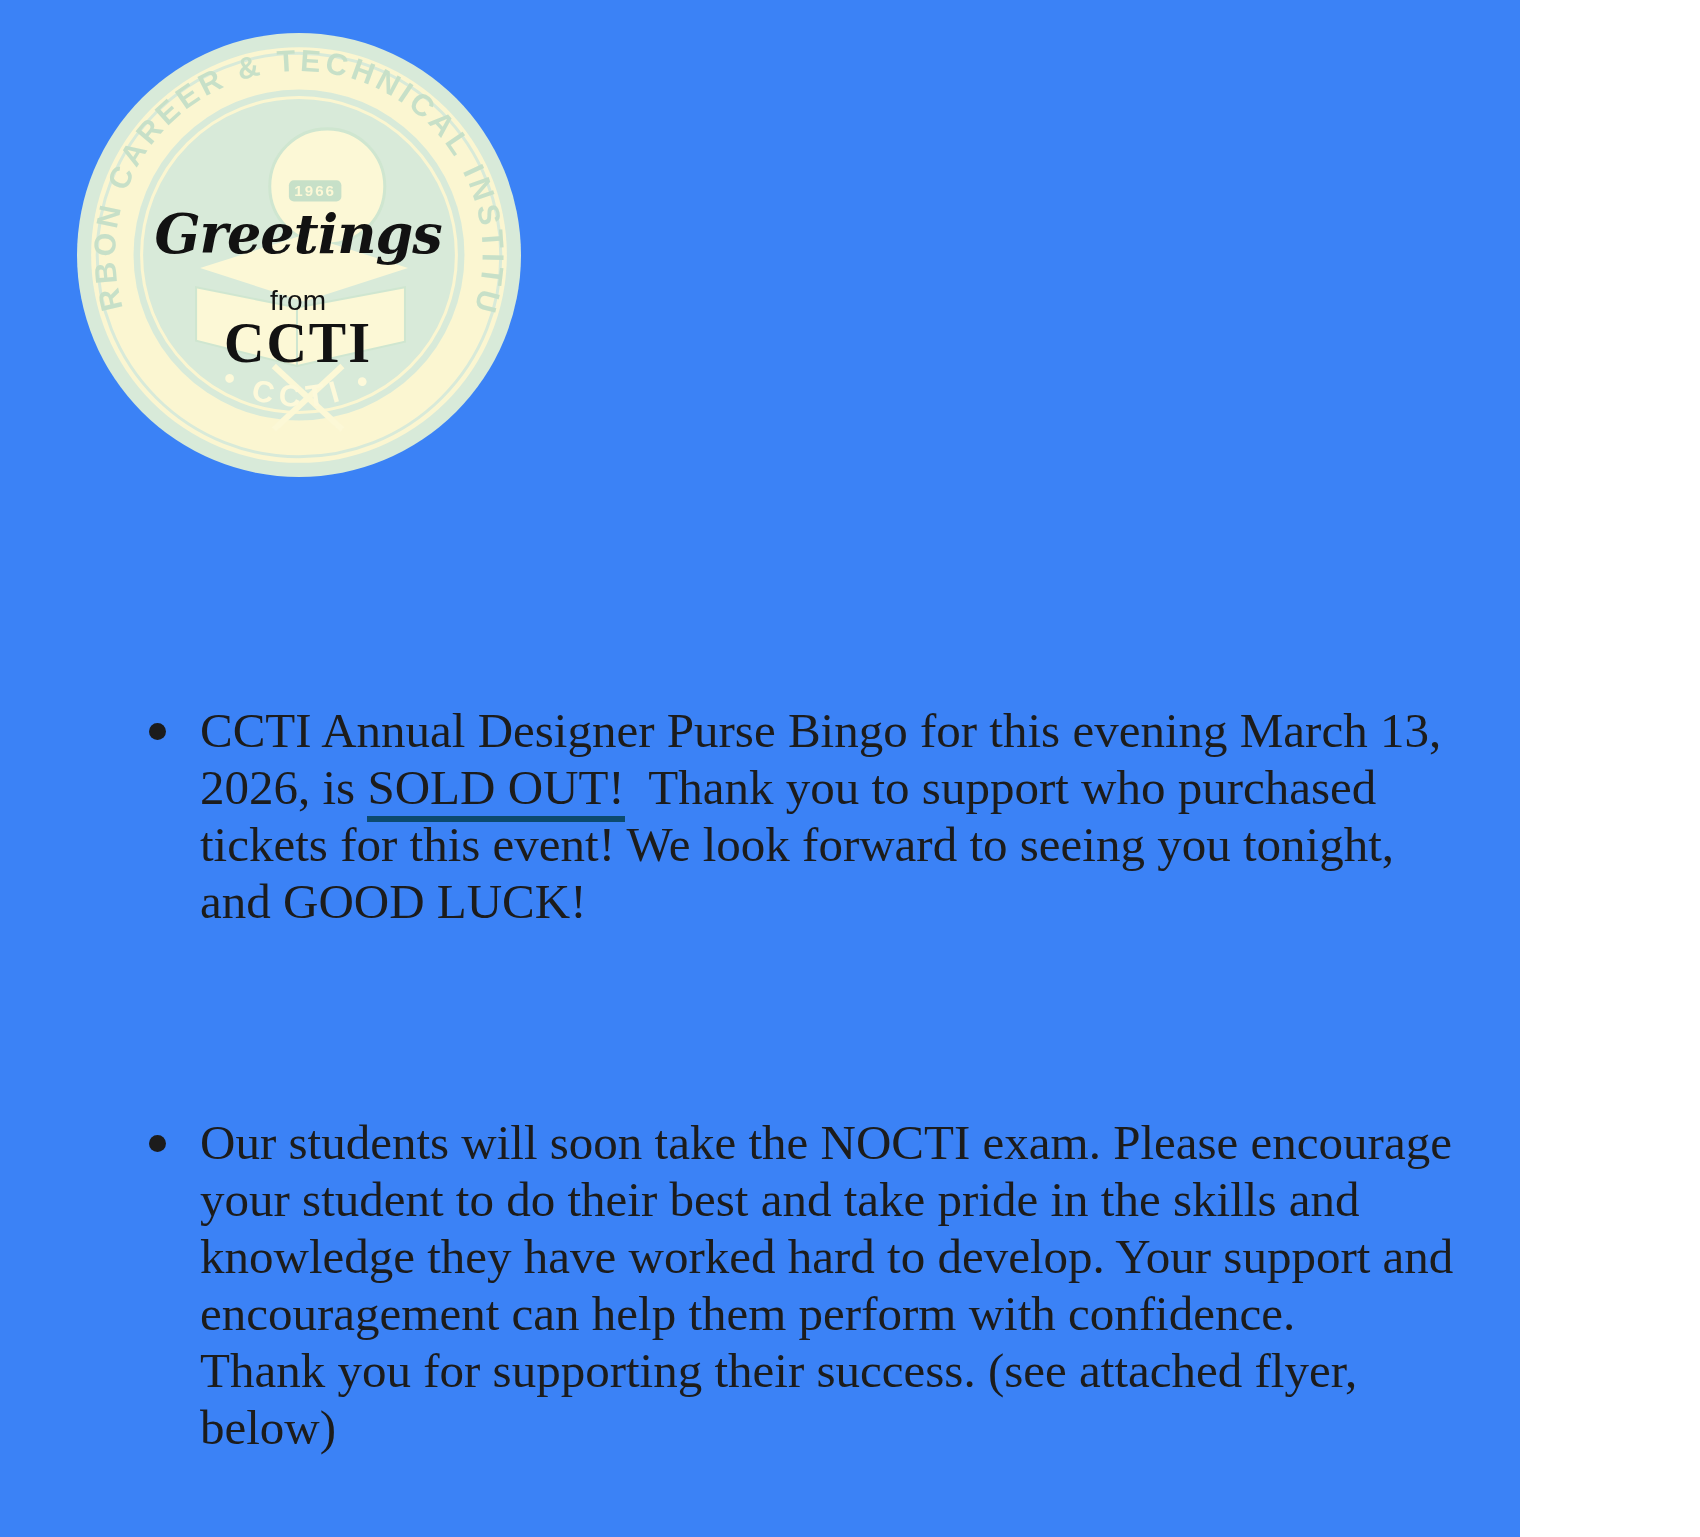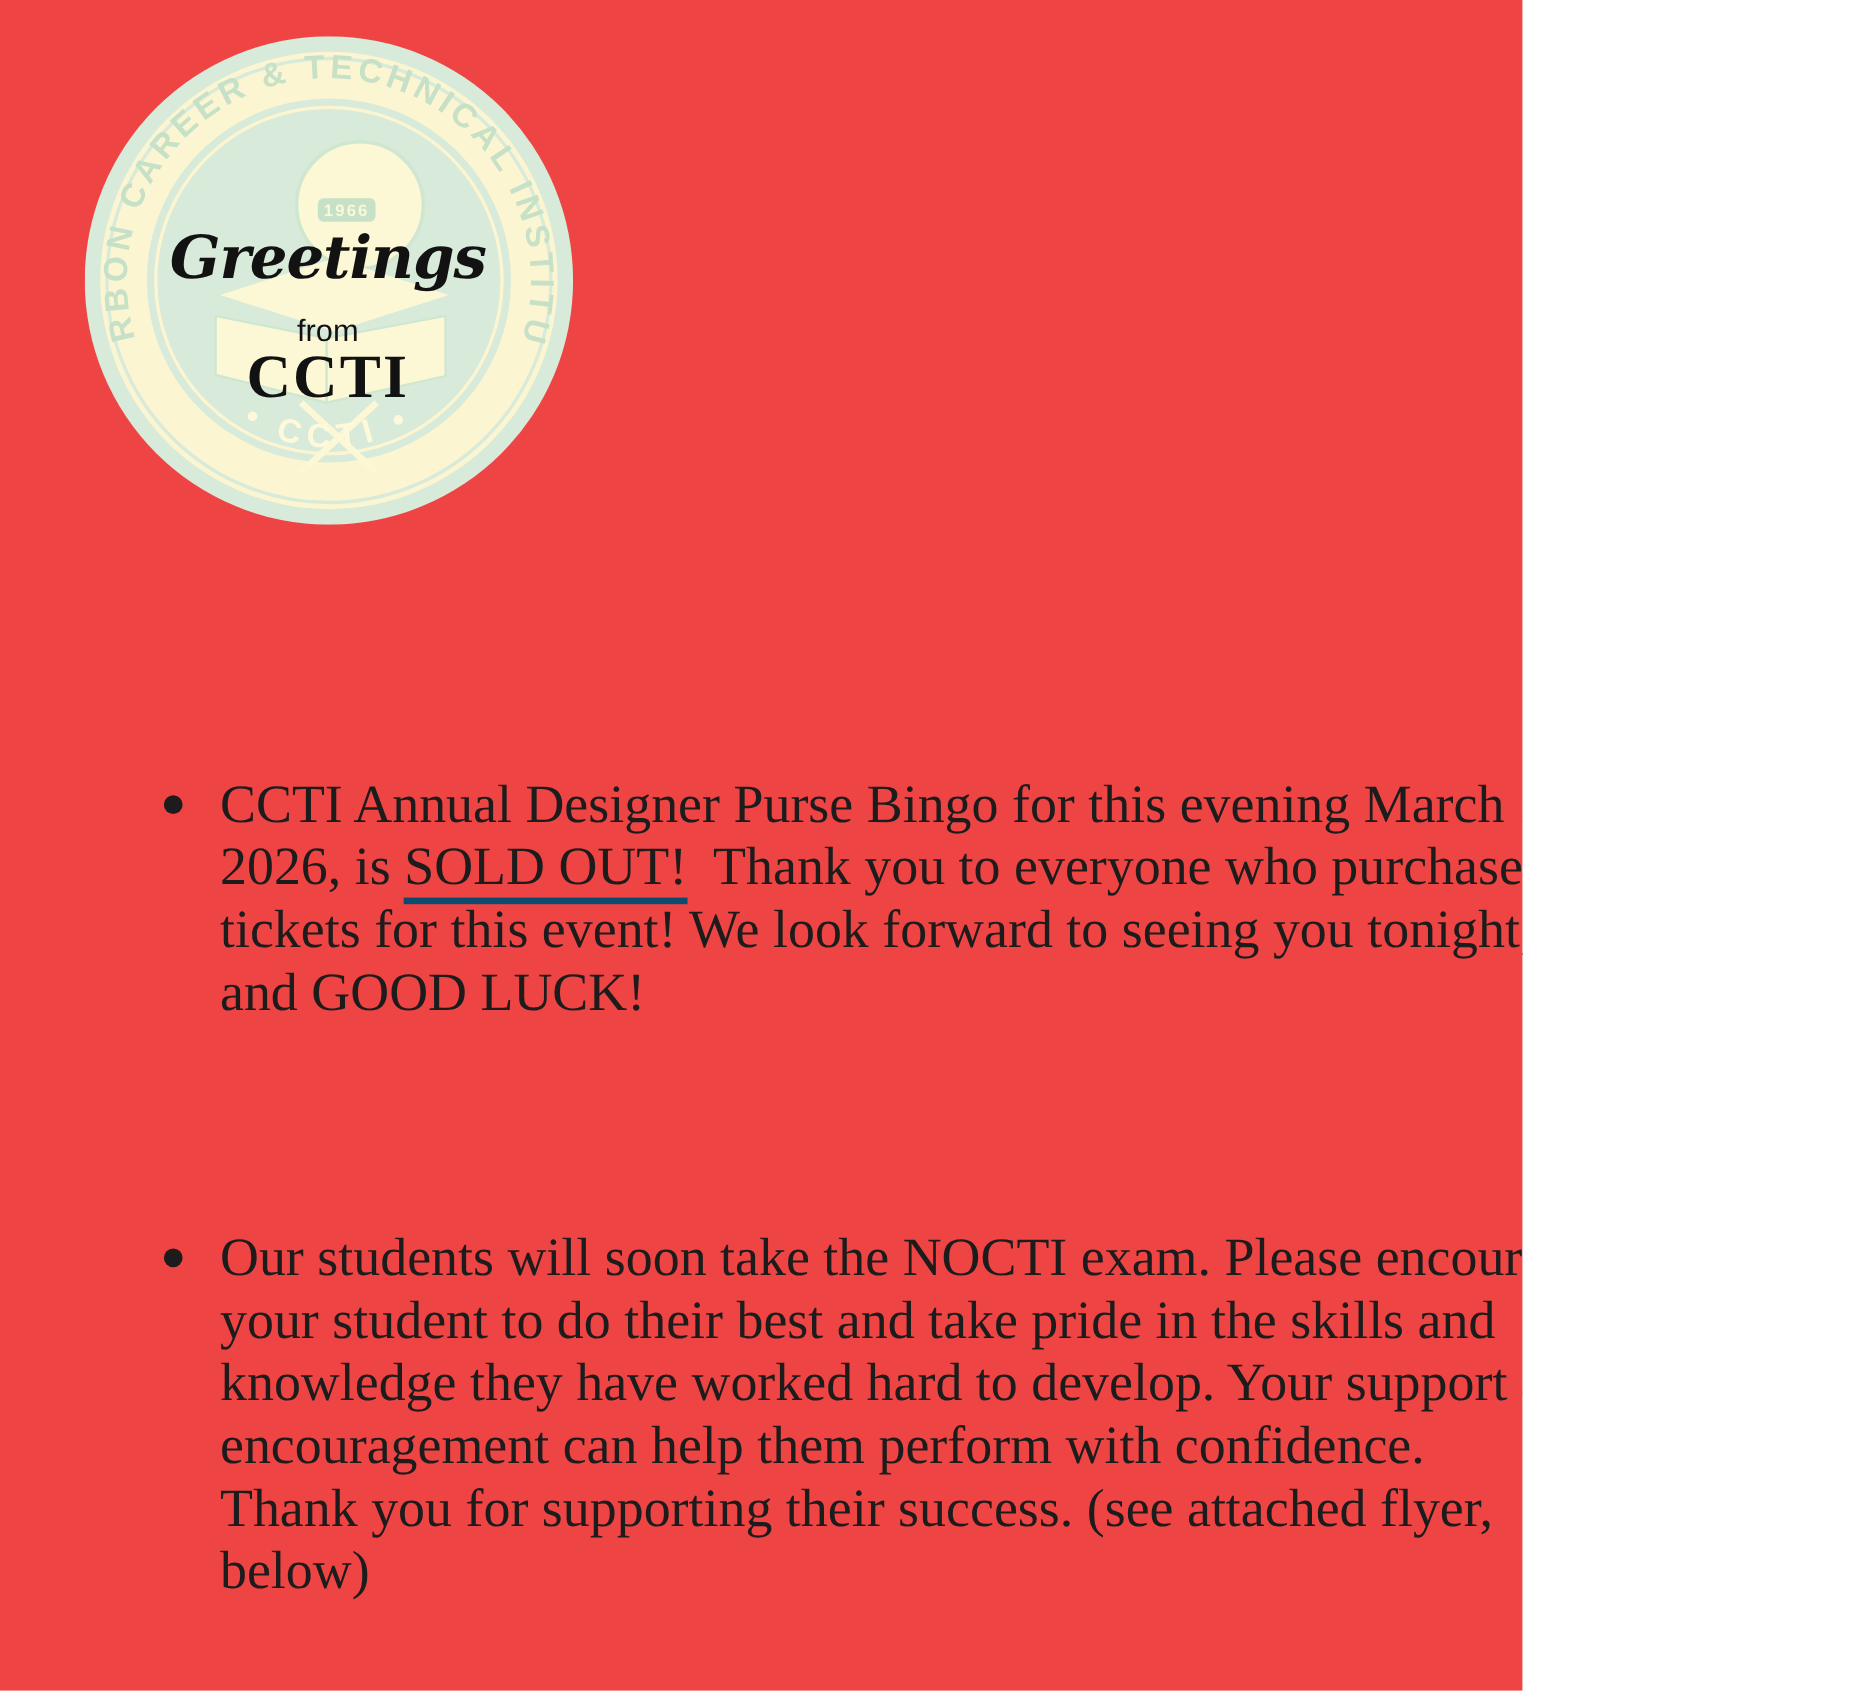--- a/index.html
+++ b/index.html
@@ -1,21 +1,21 @@
 <!DOCTYPE html>
 <html><head>
 <meta charset="utf-8">
 <style>
   * { margin: 0; padding: 0; box-sizing: border-box; }
   html, body { background: #ffffff; }
   .page {
     position: relative;
-    width: 1384px;
+    width: 1520px;
     height: 1537px;
-    background: #ef4444;
+    background: #3b82f6;
     overflow: hidden;
     font-family: "Liberation Serif", serif;
     color: #1c1c1c;
     text-decoration: underline;
   }
 
   
   .seal {
     position: absolute;
     left: 77px;
@@ -153,21 +153,21 @@
       </text>
     </svg>
   </div>
 
   <div class="overlay-line greetings-line">Greetings</div>
   <div class="overlay-line from-line">from</div>
   <div class="overlay-line ccti-line">CCTI</div>
 
   <ul class="bullets">
     <li><span>CCTI Annual Designer Purse Bingo for this evening March 13,
-2026, is </span><span class="underlined">SOLD OUT!</span><span>  Thank you to everyone who purchased
+2026, is </span><span class="underlined">SOLD OUT!</span><span>  Thank you to support who purchased
 tickets for this event! We look forward to seeing you tonight,
 and GOOD LUCK!</span></li>
     <li class="gap-large"><span>Our students will soon take the NOCTI exam. Please encourage
 your student to do their best and take pride in the skills and
 knowledge they have worked hard to develop. Your support and
 encouragement can help them perform with confidence.
 Thank you for supporting their success. (see attached flyer,
 below)</span></li>
     
   </ul>

